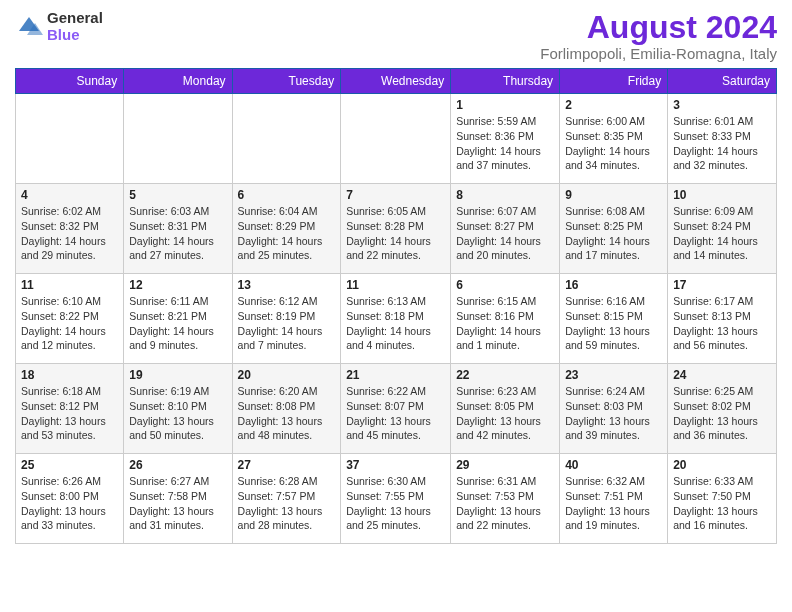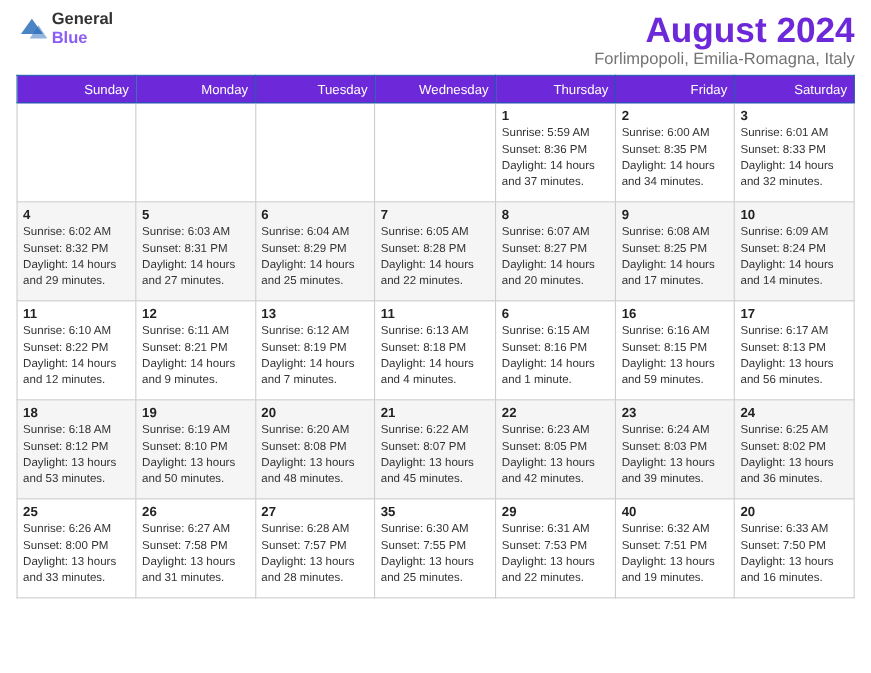--- a/index.html
+++ b/index.html
@@ -248,21 +248,21 @@
           </td>
           <td>
             <div class="day-num">26</div>
             <div class="day-info">Sunrise: 6:27 AM<br>Sunset: 7:58 PM<br>Daylight: 13 hours<br>and 31 minutes.</div>
           </td>
           <td>
             <div class="day-num">27</div>
             <div class="day-info">Sunrise: 6:28 AM<br>Sunset: 7:57 PM<br>Daylight: 13 hours<br>and 28 minutes.</div>
           </td>
           <td>
-            <div class="day-num">35</div>
+            <div class="day-num">37</div>
             <div class="day-info">Sunrise: 6:30 AM<br>Sunset: 7:55 PM<br>Daylight: 13 hours<br>and 25 minutes.</div>
           </td>
           <td>
             <div class="day-num">29</div>
             <div class="day-info">Sunrise: 6:31 AM<br>Sunset: 7:53 PM<br>Daylight: 13 hours<br>and 22 minutes.</div>
           </td>
           <td>
             <div class="day-num">40</div>
             <div class="day-info">Sunrise: 6:32 AM<br>Sunset: 7:51 PM<br>Daylight: 13 hours<br>and 19 minutes.</div>
           </td>

